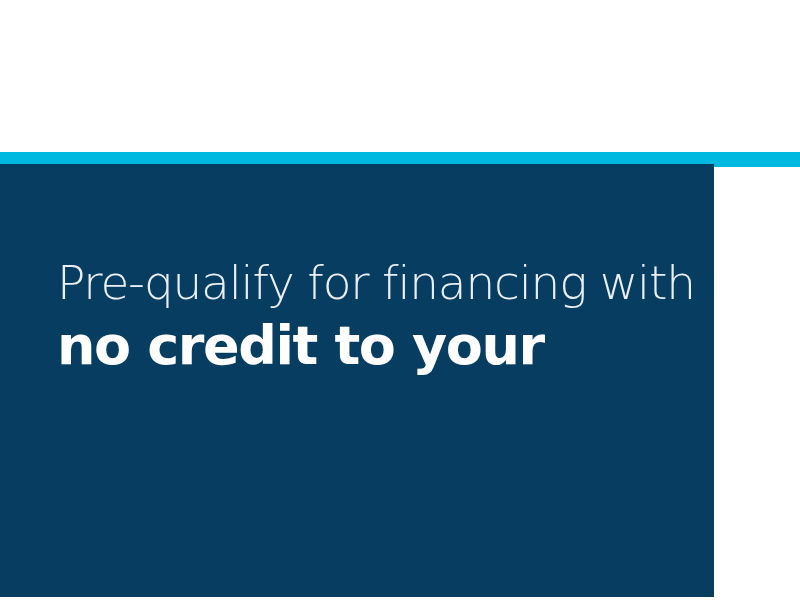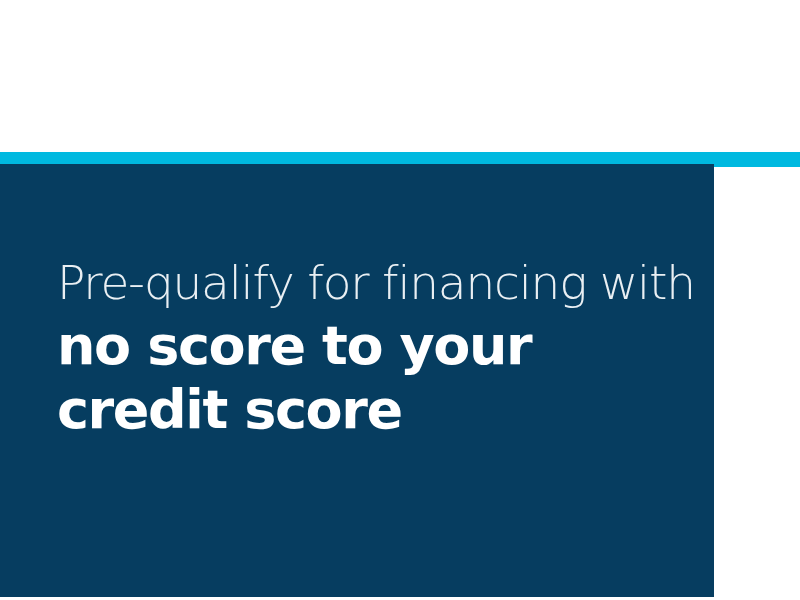--- a/index.html
+++ b/index.html
@@ -102,18 +102,17 @@
 <body>
 
 <div class="page">
 
 
   <div class="accent-rule"></div>
 
   <div class="hero">
     <div class="hero-copy">
       <span class="headline-line light">Pre-qualify for financing with</span>
-      <span class="headline-line bold">no score to your</span>
-      <span class="headline-line bold">credit score</span>
+      <span class="headline-line bold">no credit to your</span>
     </div>
   </div>
 
 </div>
 
 </body></html>

